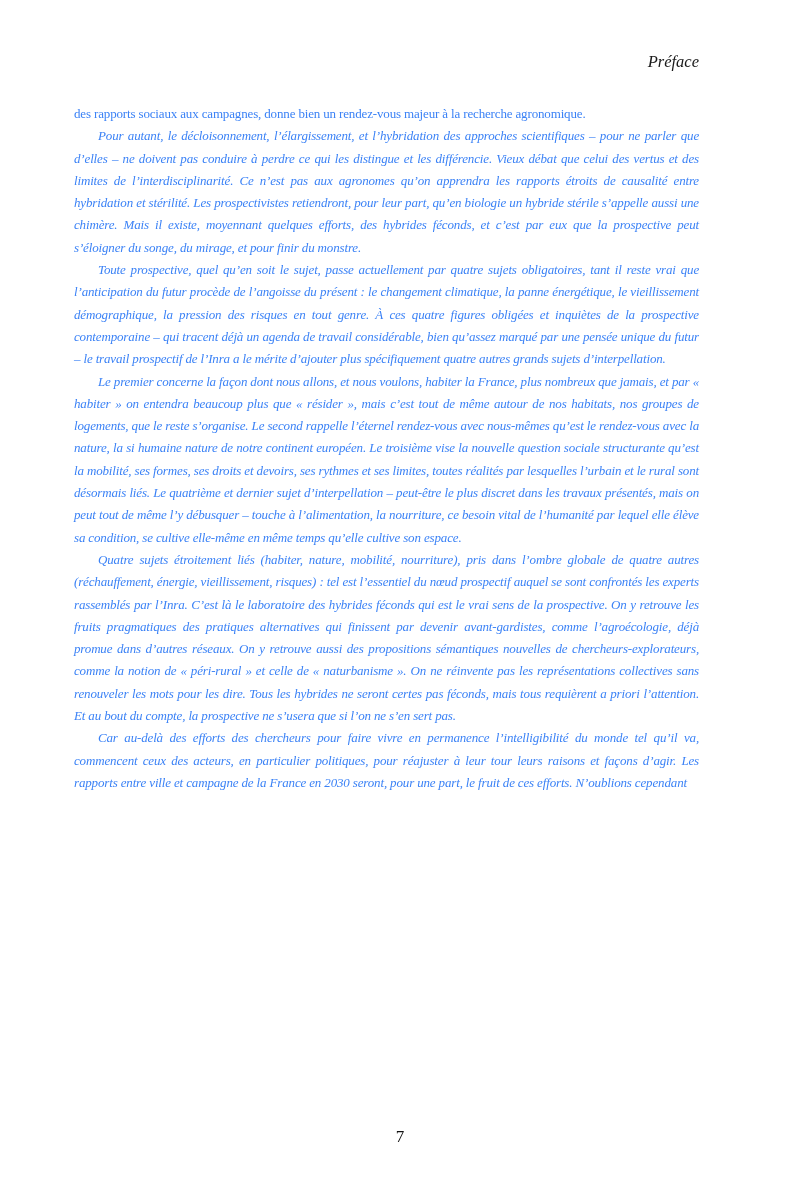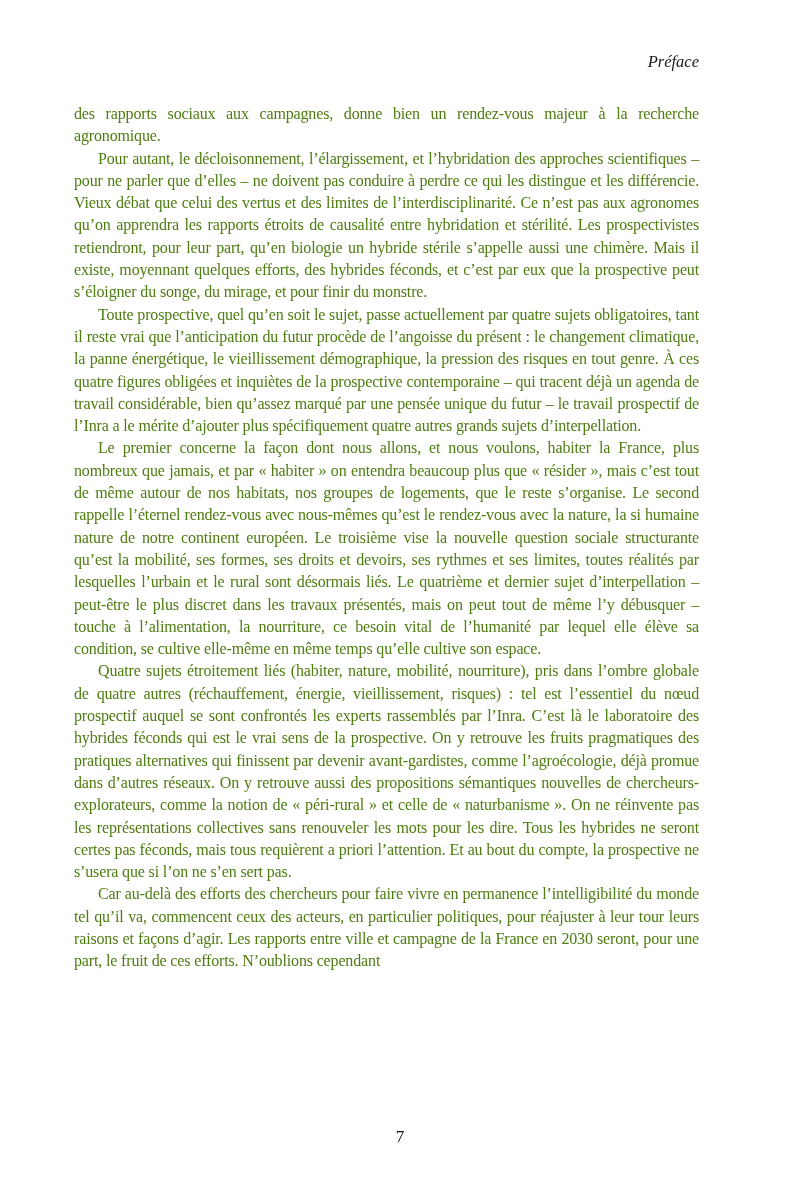--- a/index.html
+++ b/index.html
@@ -5,27 +5,27 @@
   html, body { margin: 0; padding: 0; background: #ffffff; }
   body { width: 800px; height: 1200px; position: relative; overflow: hidden; }
   .page { position: absolute; left: 0; top: 0; width: 800px; height: 1200px; background: #fff; margin-top: 8px; }
   .running-head {
     position: absolute; right: 101px; top: 44px;
     font-family: "Liberation Serif", serif; font-style: italic;
     font-size: 16.5px; color: #1a1a1a;
   }
   .body-text {
     position: absolute; left: 74px; top: 95px; width: 625px;
-    font-family: "Liberation Serif", serif; font-size: 16px;
-    line-height: 22.3px; color: #4d7c0f;
+    font-family: "Liberation Serif", serif; font-size: 13px;
+    line-height: 22.3px; color: #3b82f6;
     text-align: justify; hyphens: manual;
     letter-spacing: -0.15px;
   }
   .body-text p { margin: 0; text-indent: 0; }
-  .body-text p.indent { text-indent: 24px; }
+  .body-text p.indent { text-indent: 24px; font-style: italic; }
   .folio {
     position: absolute; left: 0; width: 800px; top: 1119px; text-align: center;
     font-family: "Liberation Serif", serif; font-size: 17px; color: #111;
   }
 </style>
 </head>
 <body>
 
 <div class="page">
   <div class="running-head">Préface</div>

